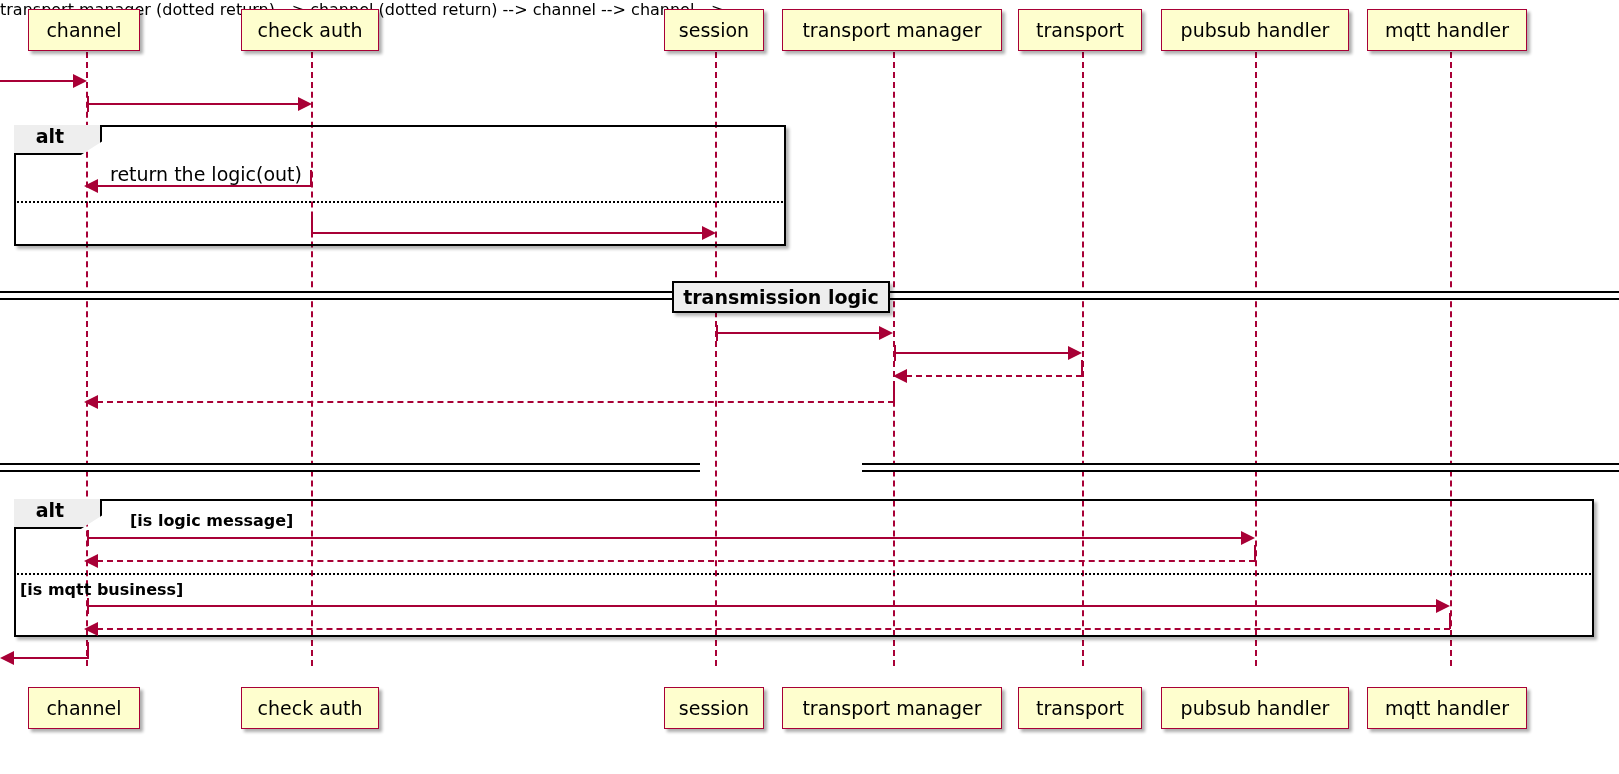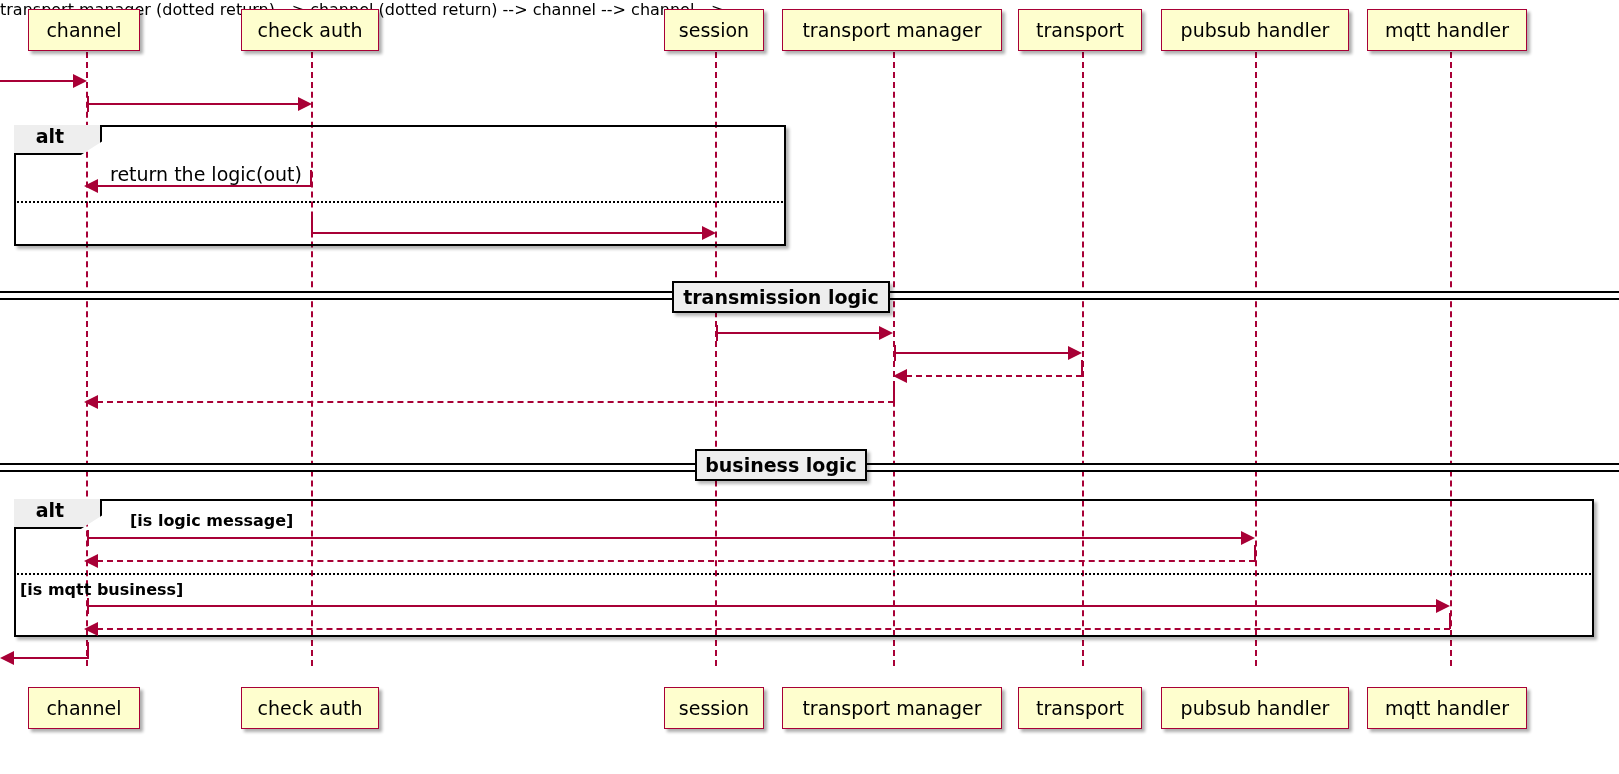--- a/index.html
+++ b/index.html
@@ -233,23 +233,20 @@
   <div class="arrow-head arrow-left" style="left:893px;top:369px;"></div>
 
    channel (dotted return) --&gt;
   <div class="msg-stub" style="left:893px;top:386px;height:16px;"></div>
   <div class="msg-line dotted" style="left:97px;top:401px;width:797px;"></div>
   <div class="arrow-head arrow-left" style="left:84px;top:395px;"></div>
 
   
   <div class="divider-line" style="left:0px;top:463px;width:700px;"></div>
   <div class="divider-line" style="left:862px;top:463px;width:757px;"></div>
-  <div class="divider-box" style="left:695px;top:449px;width:172px;">
-      <span>business logic</span>
-    </div>
 
   
   <div class="fragment" style="left:14px;top:499px;width:1580px;height:138px;"></div>
   <div class="frag-tab" style="left:14px;top:499px;">
       <span>alt</span>
     </div>
   <div class="frag-cond" style="left:130px;top:511px;"><span>[is logic message]</span></div>
 
   
   <div class="msg-stub" style="left:87px;top:530px;height:16px;"></div>

